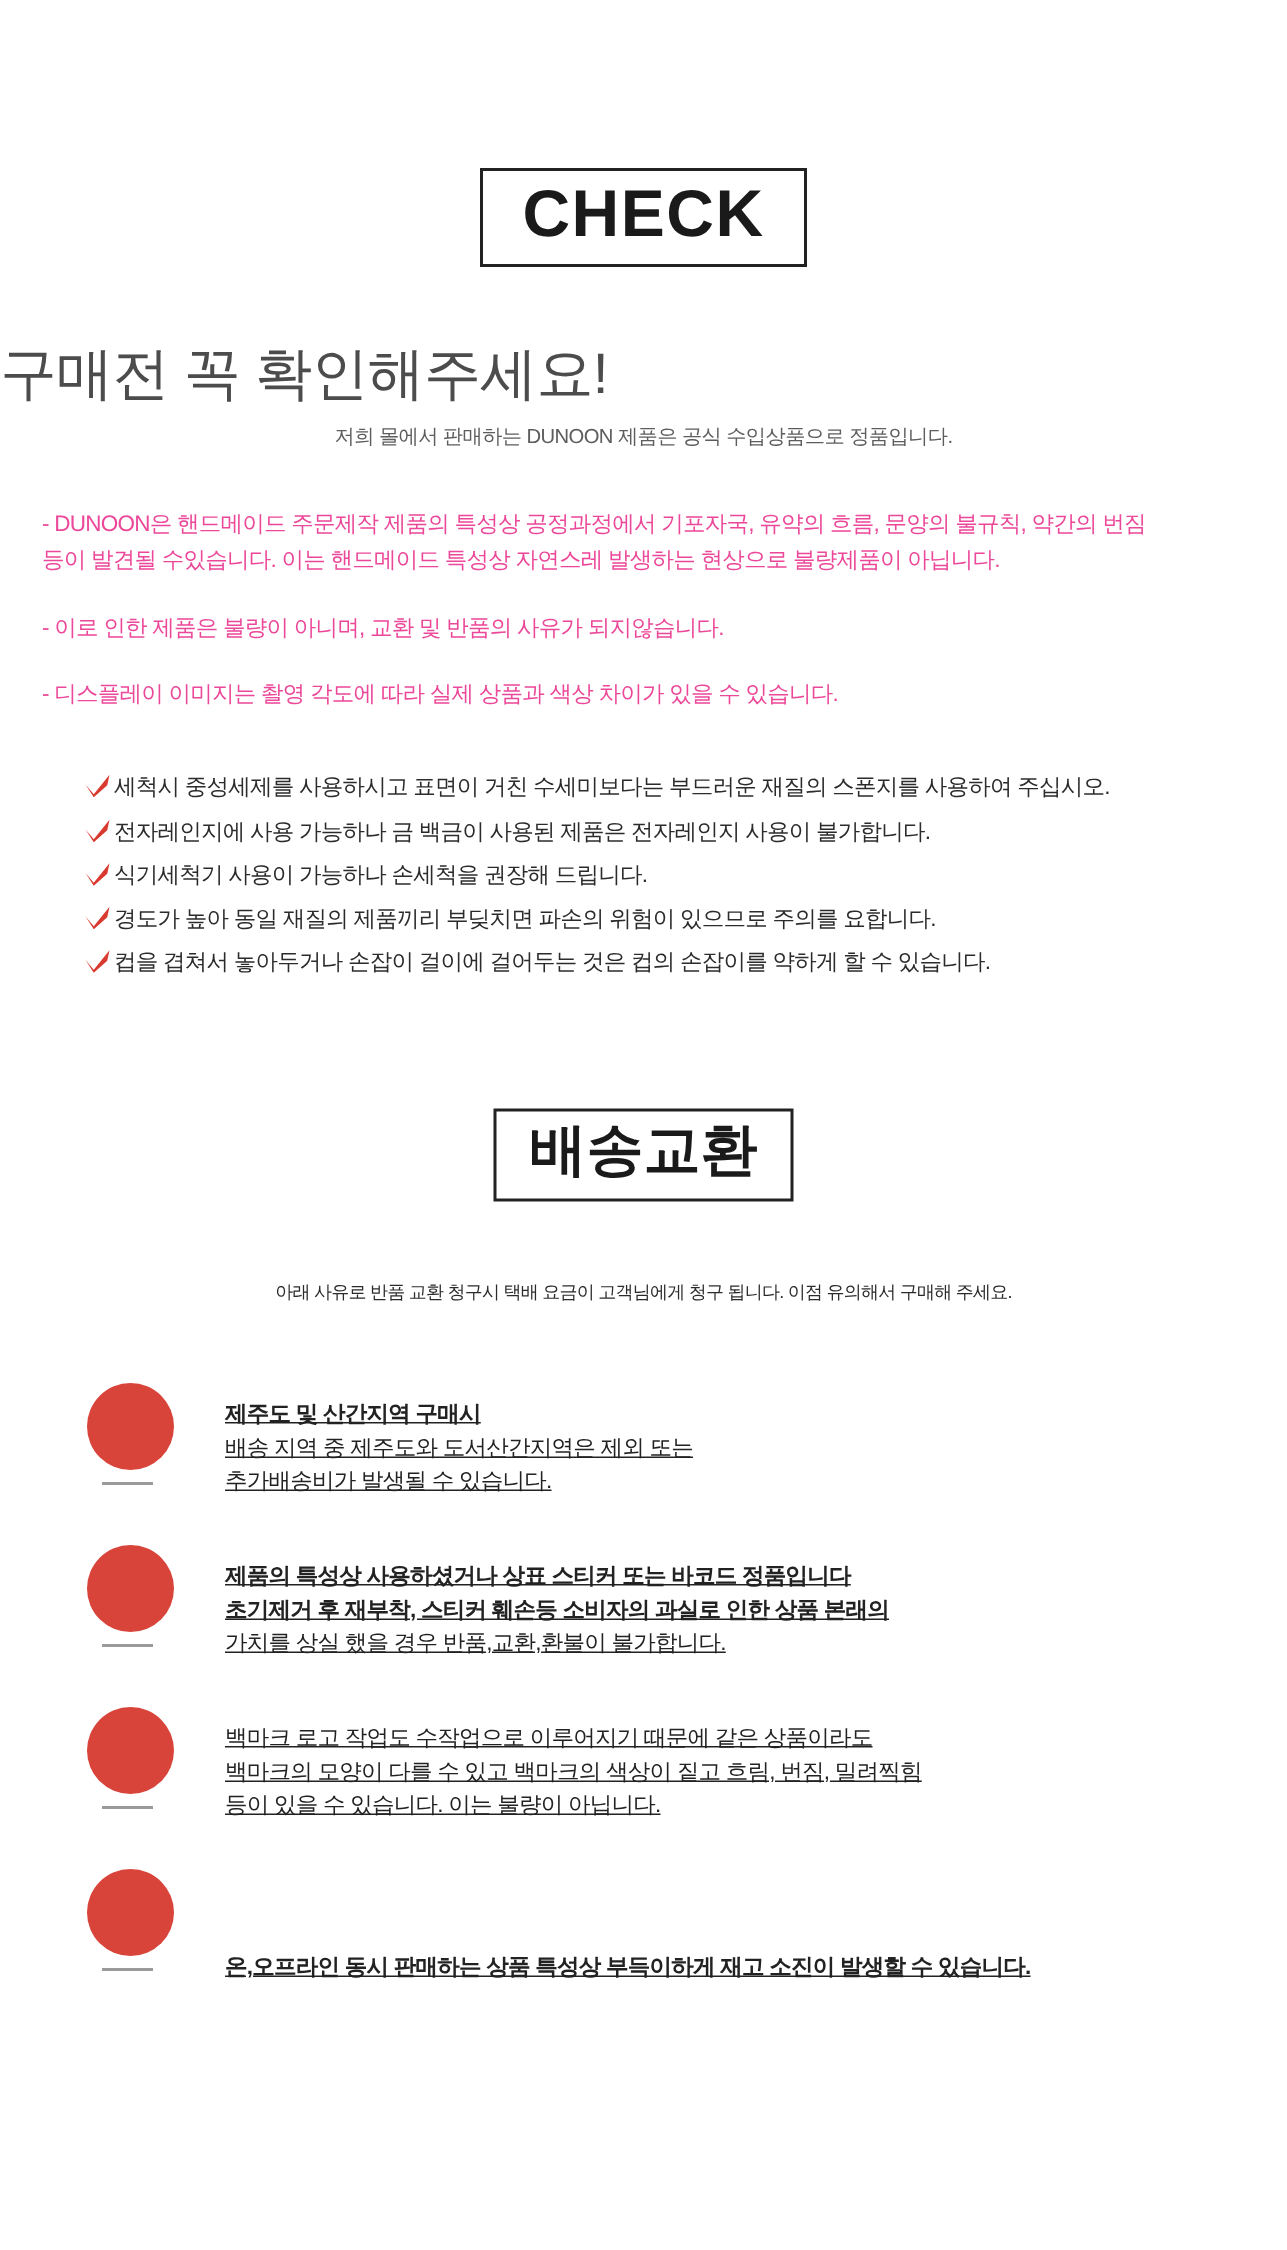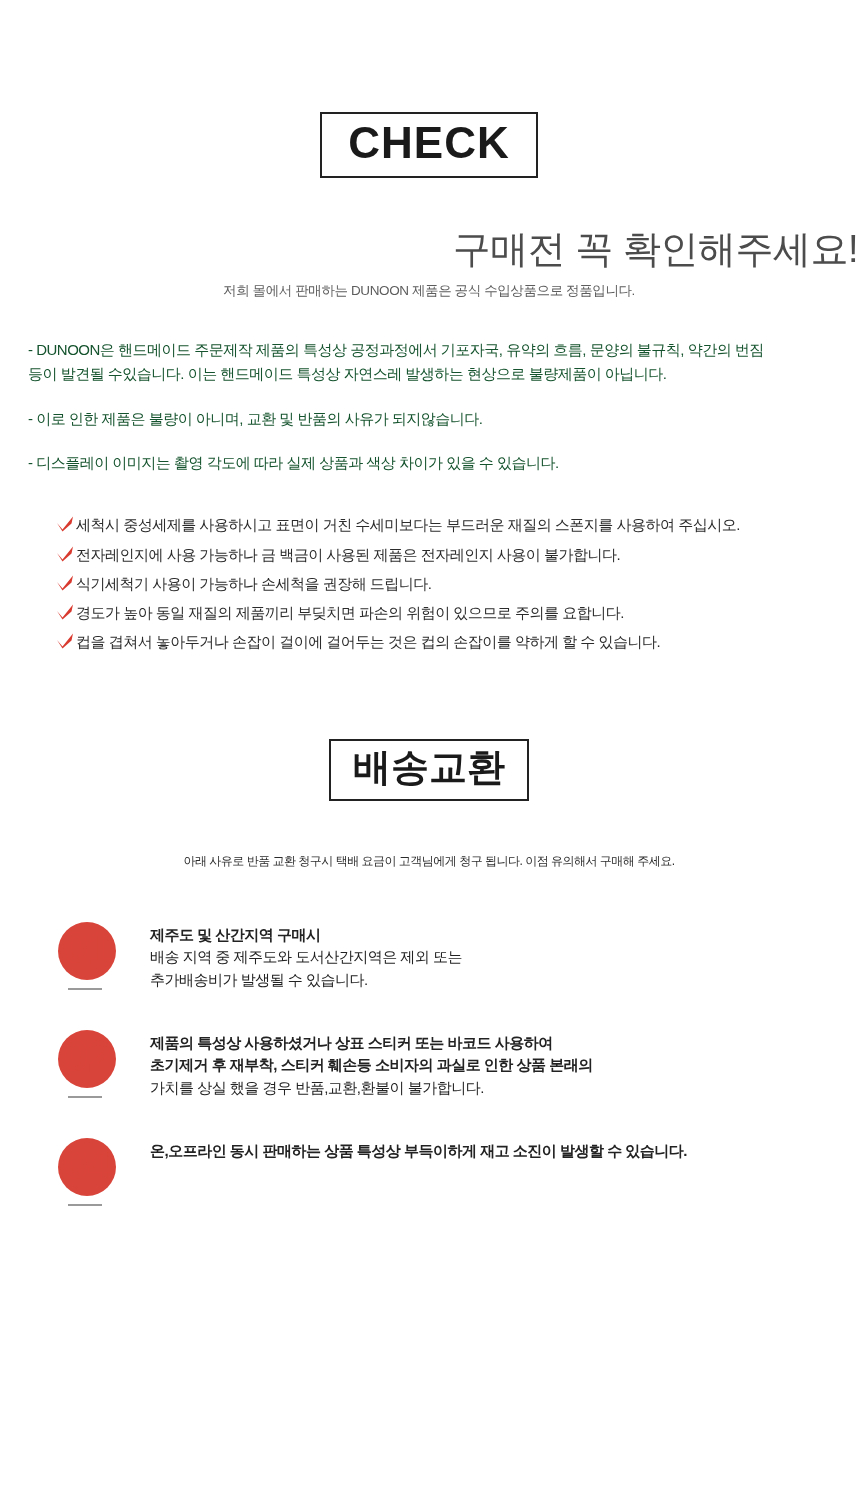--- a/index.html
+++ b/index.html
@@ -30,21 +30,21 @@
     display: inline-block;
     border: 2px solid #222222;
     padding: 6px 26px 10px 26px;
     font-size: 44px;
     font-weight: bold;
     letter-spacing: 1px;
     line-height: 1.05;
     color: #1a1a1a;
   }
   .sub-headline {
-    text-align: right;
+    text-align: left;
     font-size: 38px;
     color: #4c4c4c;
     margin-top: 46px;
     font-weight: normal;
     letter-spacing: -0.5px;
   }
 
   .lead {
     text-align: center;
     font-size: 16.5px;
@@ -60,21 +60,21 @@
     margin-top: 7px;
     letter-spacing: -0.4px;
   }
 
   .dash-block {
     margin: 38px 0 0 0;
     padding: 0 24px 0 28px;
   }
   .dash-line {
     font-size: 15px;
-    color: #14532d;
+    color: #ec4899;
     line-height: 1.62;
     letter-spacing: -0.5px;
   }
   .dash-line + .dash-line {
     margin-top: 20px;
   }
 
   
   .tick-list {
     margin-top: 40px;
@@ -116,22 +116,23 @@
     margin-top: 52px;
     letter-spacing: -0.5px;
   }
 
   .num-list {
     margin-top: 52px;
     padding-left: 58px;
   }
   .num-item {
     display: flex;
-    align-items: flex-start;
+    align-items: flex-end;
     margin-bottom: 30px;
+    text-decoration: underline;
   }
   .num-badge {
     flex: 0 0 92px;
     width: 92px;
     position: relative;
     height: 78px;
   }
   .num-badge .circle {
     position: absolute;
     left: 0;
@@ -264,26 +265,38 @@
       </div>
     </div>
 
     <div class="num-item">
       <div class="num-badge">
         <div class="circle"></div>
         <div class="num">02</div>
         <div class="rule"></div>
       </div>
       <div class="num-body">
-        <div class="l b">제품의 특성상 사용하셨거나 상표 스티커 또는 바코드 사용하여</div>
+        <div class="l b">제품의 특성상 사용하셨거나 상표 스티커 또는 바코드 정품입니다</div>
         <div class="l b">초기제거 후 재부착, 스티커 훼손등 소비자의 과실로 인한 상품 본래의</div>
         <div class="l">가치를 상실 했을 경우 반품,교환,환불이 불가합니다.</div>
       </div>
     </div>
 
+    <div class="num-item">
+      <div class="num-badge">
+        <div class="circle"></div>
+        <div class="num">03</div>
+        <div class="rule"></div>
+      </div>
+      <div class="num-body">
+        <div class="l">백마크 로고 작업도 수작업으로 이루어지기 때문에 같은 상품이라도</div>
+        <div class="l">백마크의 모양이 다를 수 있고 백마크의 색상이 짙고 흐림, 번짐, 밀려찍힘</div>
+        <div class="l">등이 있을 수 있습니다. 이는 불량이 아닙니다.</div>
+      </div>
+    </div>
 
     <div class="num-item">
       <div class="num-badge">
         <div class="circle"></div>
         <div class="num">04</div>
         <div class="rule"></div>
       </div>
       <div class="num-body">
         <div class="l b">온,오프라인 동시 판매하는 상품 특성상 부득이하게 재고 소진이 발생할 수 있습니다.</div>
       </div>

